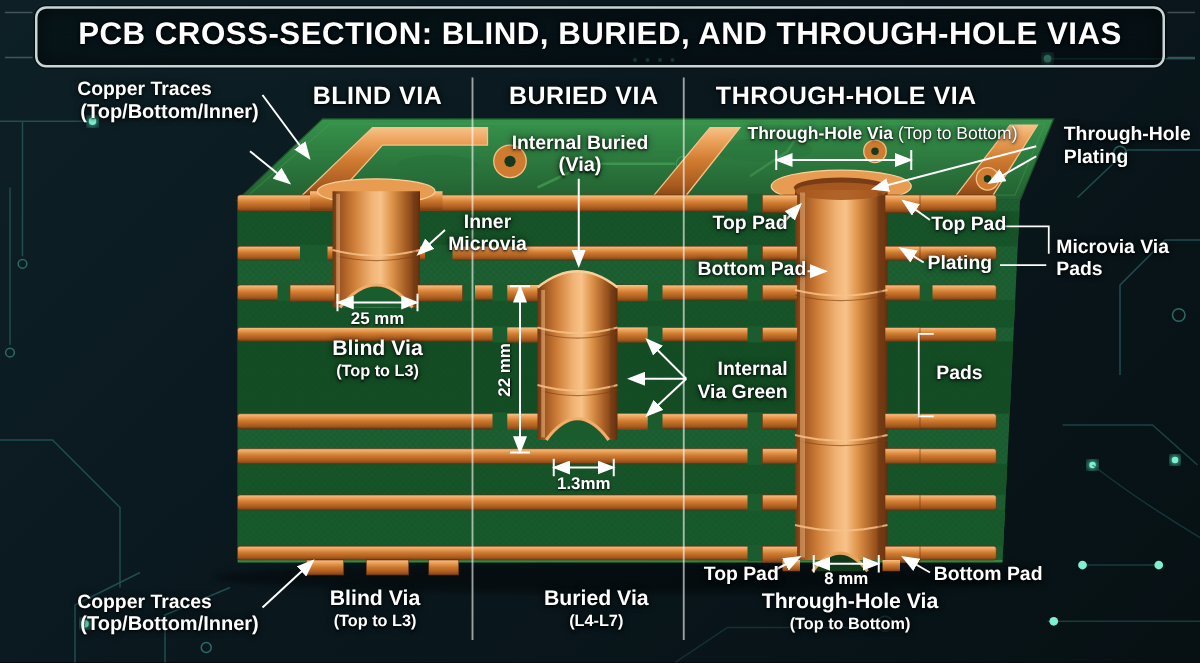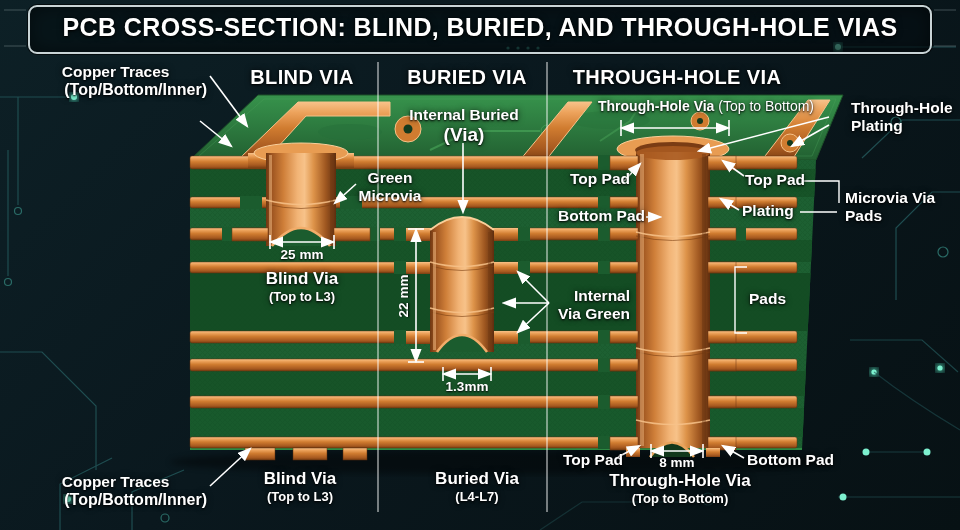--- a/index.html
+++ b/index.html
@@ -335,31 +335,31 @@
 
 <div class="lbl ctr s20" style="left:302px;top:66px;">BLIND VIA</div>
 <div class="lbl ctr s20" style="left:467px;top:66px;">BURIED VIA</div>
 <div class="lbl ctr s20" style="left:677px;top:66px;">THROUGH-HOLE VIA</div>
 
 <div class="lbl rt s15" style="right:753px;top:63px;">
   <span class="blk">Copper Traces</span>
   <span class="sub">(Top/Bottom/Inner)</span>
 </div>
 <div class="lbl ctr s15" style="left:390px;top:169px;">
-  <span class="blk">Green</span>
+  <span class="blk">Inner</span>
   <span class="blk">Microvia</span>
 </div>
 <div class="lbl ctr s17" style="left:302px;top:269px;">
   <span class="blk">Blind Via</span>
   <span class="sub15">(Top to L3)</span>
 </div>
 
 <div class="lbl ctr s15" style="left:464px;top:106px;">
   <span class="blk">Internal Buried</span>
-  <span class="blk" style="font-size:19px;">(Via)</span>
+  <span class="blk" style="font-size:16px;">(Via)</span>
 </div>
 <div class="lbl ctr s15" style="left:594px;top:287px;text-align:right;">
   <span class="blk">Internal</span>
   <span class="blk">Via Green</span>
 </div>
 
 <div class="lbl ctr s14" style="left:674px;top:98px;margin-left:32px;">
   <span>Through-Hole Via</span> 
   <span class="norm">(Top to Bottom)</span>
 </div>

